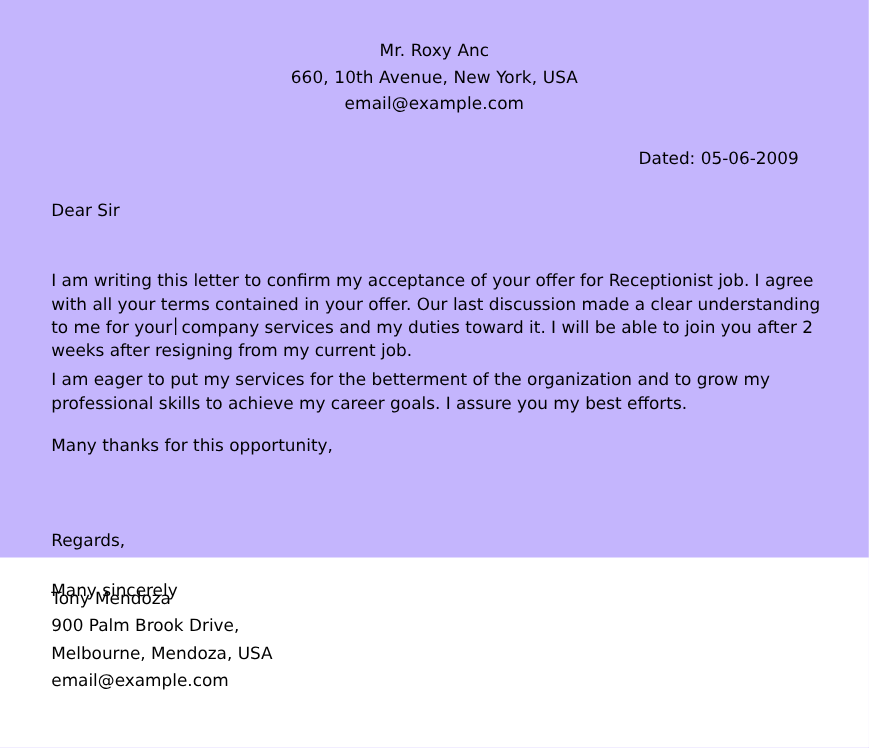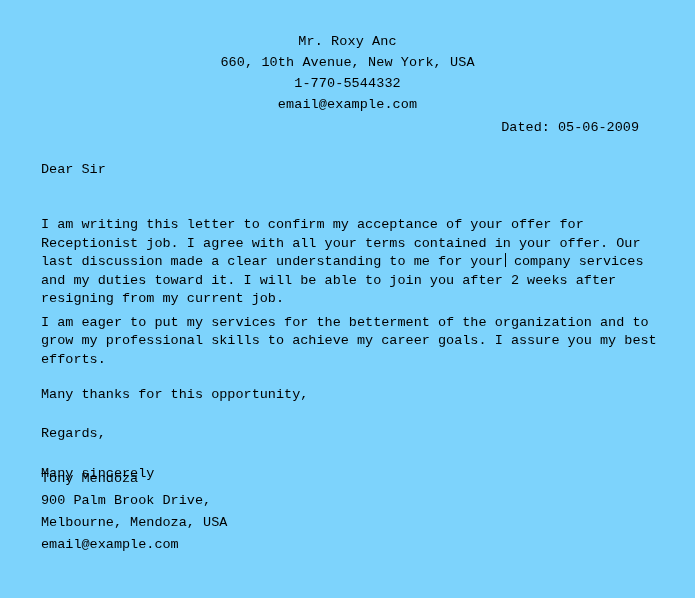--- a/index.html
+++ b/index.html
@@ -12,24 +12,23 @@
     width: 695px;
     height: 598px;
     font-family: "DejaVu Sans", "Liberation Sans", sans-serif;
     color: #000000;
     overflow: hidden;
   }
 
   #letter {
     position: relative;
     width: 695px;
-    height: 598px;
-    background: #7dd3fc;
+    height: 446px;
+    background: #c4b5fd;
     box-sizing: border-box;
-    font-family: Liberation Mono, monospace;
   }
 
   
   .header-block {
     position: absolute;
     top: 31px;
     left: 0;
     width: 695px;
     text-align: center;
   }
@@ -125,21 +124,20 @@
   }
 </style>
 </head>
 <body>
 
 <div id="letter">
 
   <div class="header-block">
     <div class="header-line">Mr. Roxy Anc</div>
     <div class="header-line">660, 10th Avenue, New York, USA</div>
-    <div class="header-line">1-770-5544332</div>
     <div class="header-line">email@example.com</div>
   </div>
 
   <div class="date-line">Dated: 05-06-2009</div>
 
   <div class="body-area">
 
     <div class="salutation">Dear Sir</div>
 
 

